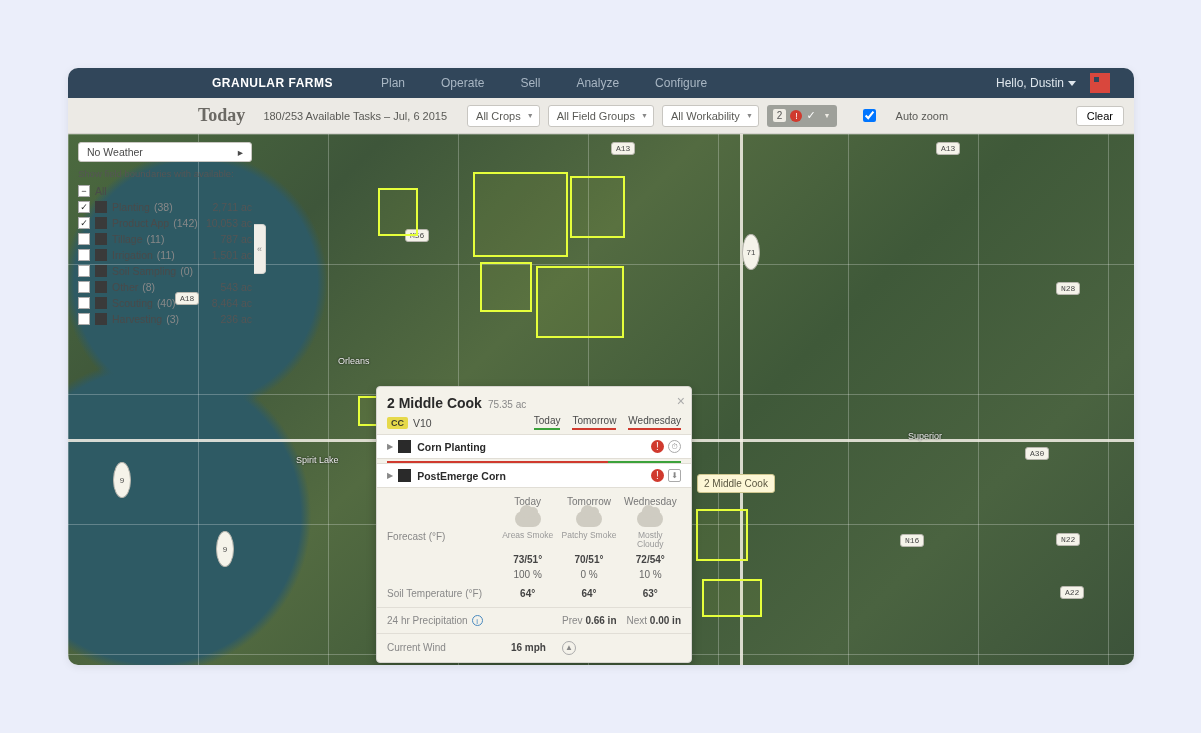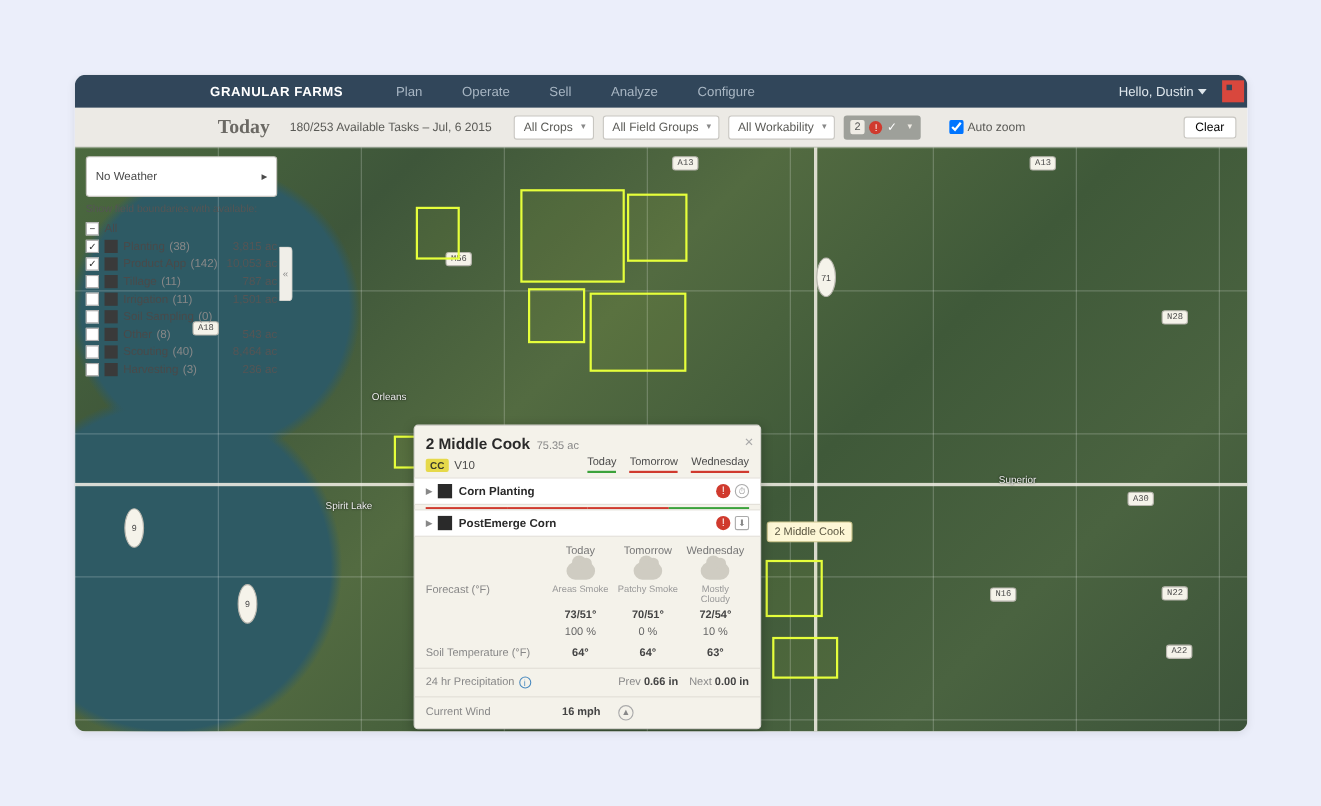--- a/index.html
+++ b/index.html
@@ -22,21 +22,21 @@
   overflow: hidden;
   box-shadow: 0 2px 8px rgba(0,0,0,0.08);
 }
 .topbar {
   height: 30px;
   background: #31465a;
   display: flex;
   align-items: center;
   color: #dfe6ec;
   font-size: 12px;
-  padding: 0 3px;
+  padding: 0 24px;
   text-align: center;
 }
 .brand {
   font-weight: 700;
   letter-spacing: 0.5px;
   margin-left: 120px;
   margin-right: 30px;
   color: #fff;
 }
 .nav-item {
@@ -120,21 +120,21 @@
   border-radius: 2px;
   margin-right: 4px;
 }
 .pill .bang {
   width: 12px; height: 12px; background: #d03a2e; border-radius: 50%;
   color: #fff; font-size: 9px; display: flex; align-items: center; justify-content: center;
   margin-right: 4px;
 }
 .pill .check { color: #fff; font-size: 11px; margin-right: 4px;}
 .pill::after { content: "▼"; font-size: 7px; color: #efece5; margin-left: 4px;}
-.autozoom { display: inline-flex; align-items: center; margin-left: 18px; font-size: 11px; }
+.autozoom { display: inline-flex; align-items: center; margin-left: 18px; font-size: 11px; gap: 16px; }
 .autozoom input { margin-right: 4px; }
 .clear-btn {
   margin-left: auto;
   background: #fff;
   border: 1px solid #c8c6c1;
   border-radius: 3px;
   padding: 3px 10px;
   font-size: 11px;
   cursor: pointer;
 }
@@ -187,21 +187,21 @@
   left: 4px; top: 4px;
   width: 186px;
   background: transparent;
   font-size: 10.5px;
   color: #4a4a4a;
 }
 .weather-sel {
   background: #fff;
   border: 1px solid #c8c6c1;
   border-radius: 3px;
-  height: 37px;
+  height: 20px;
   padding: 0 8px;
   margin: 4px 6px 6px 6px;
   display: flex;
   align-items: center;
   justify-content: space-between;
   cursor: pointer;
 }
 .layers-panel .hint { font-size: 9.5px; color: #555; margin: 2px 6px 4px; }
 .layers-panel .row {
   display: flex; align-items: center; padding: 2px 6px;
@@ -382,21 +382,21 @@
       <div class="layers-body">
         <div class="row">
           <span class="cb mixed"></span>
           <span class="lbl">All</span>
         </div>
         <div class="row">
           <span class="cb checked"></span>
           <span class="ico"></span>
           <span class="lbl">Planting</span>
           <span class="cnt">(38)</span>
-          <span class="ac">3,815 ac</span>
+          <span class="ac">2,711 ac</span>
         </div>
         <div class="row">
           <span class="cb checked"></span>
           <span class="ico"></span>
           <span class="lbl">Product App</span>
           <span class="cnt">(142)</span>
           <span class="ac">10,053 ac</span>
         </div>
         <div class="row">
           <span class="cb"></span>

